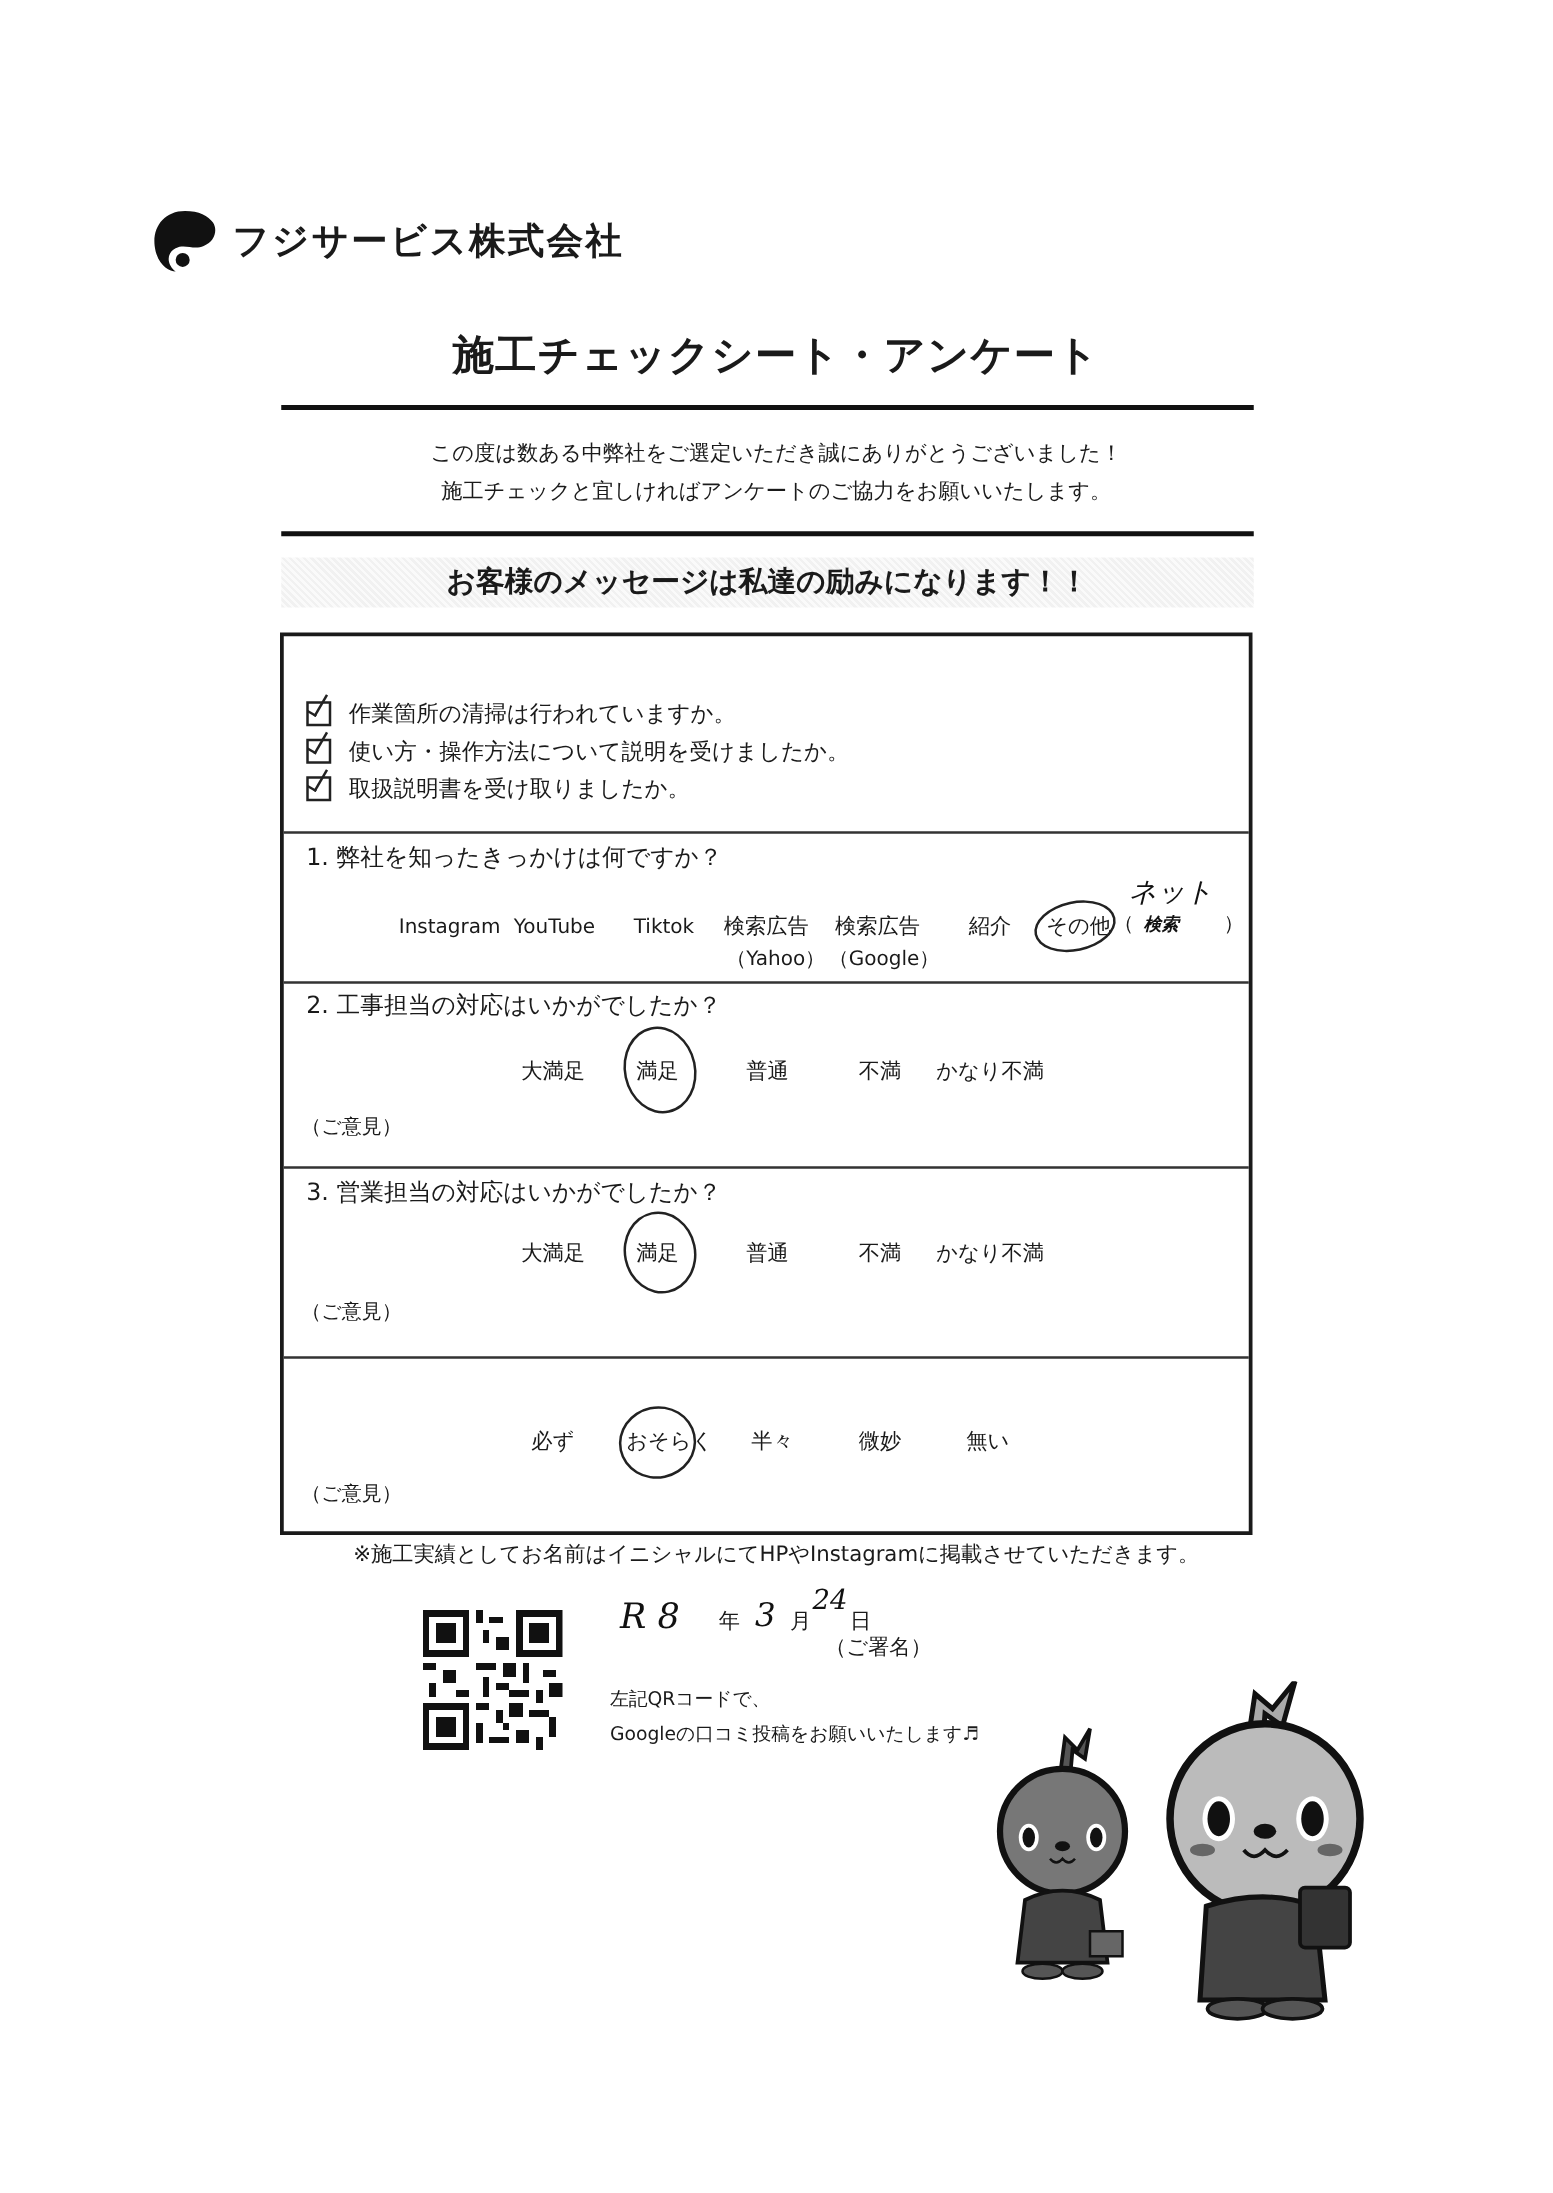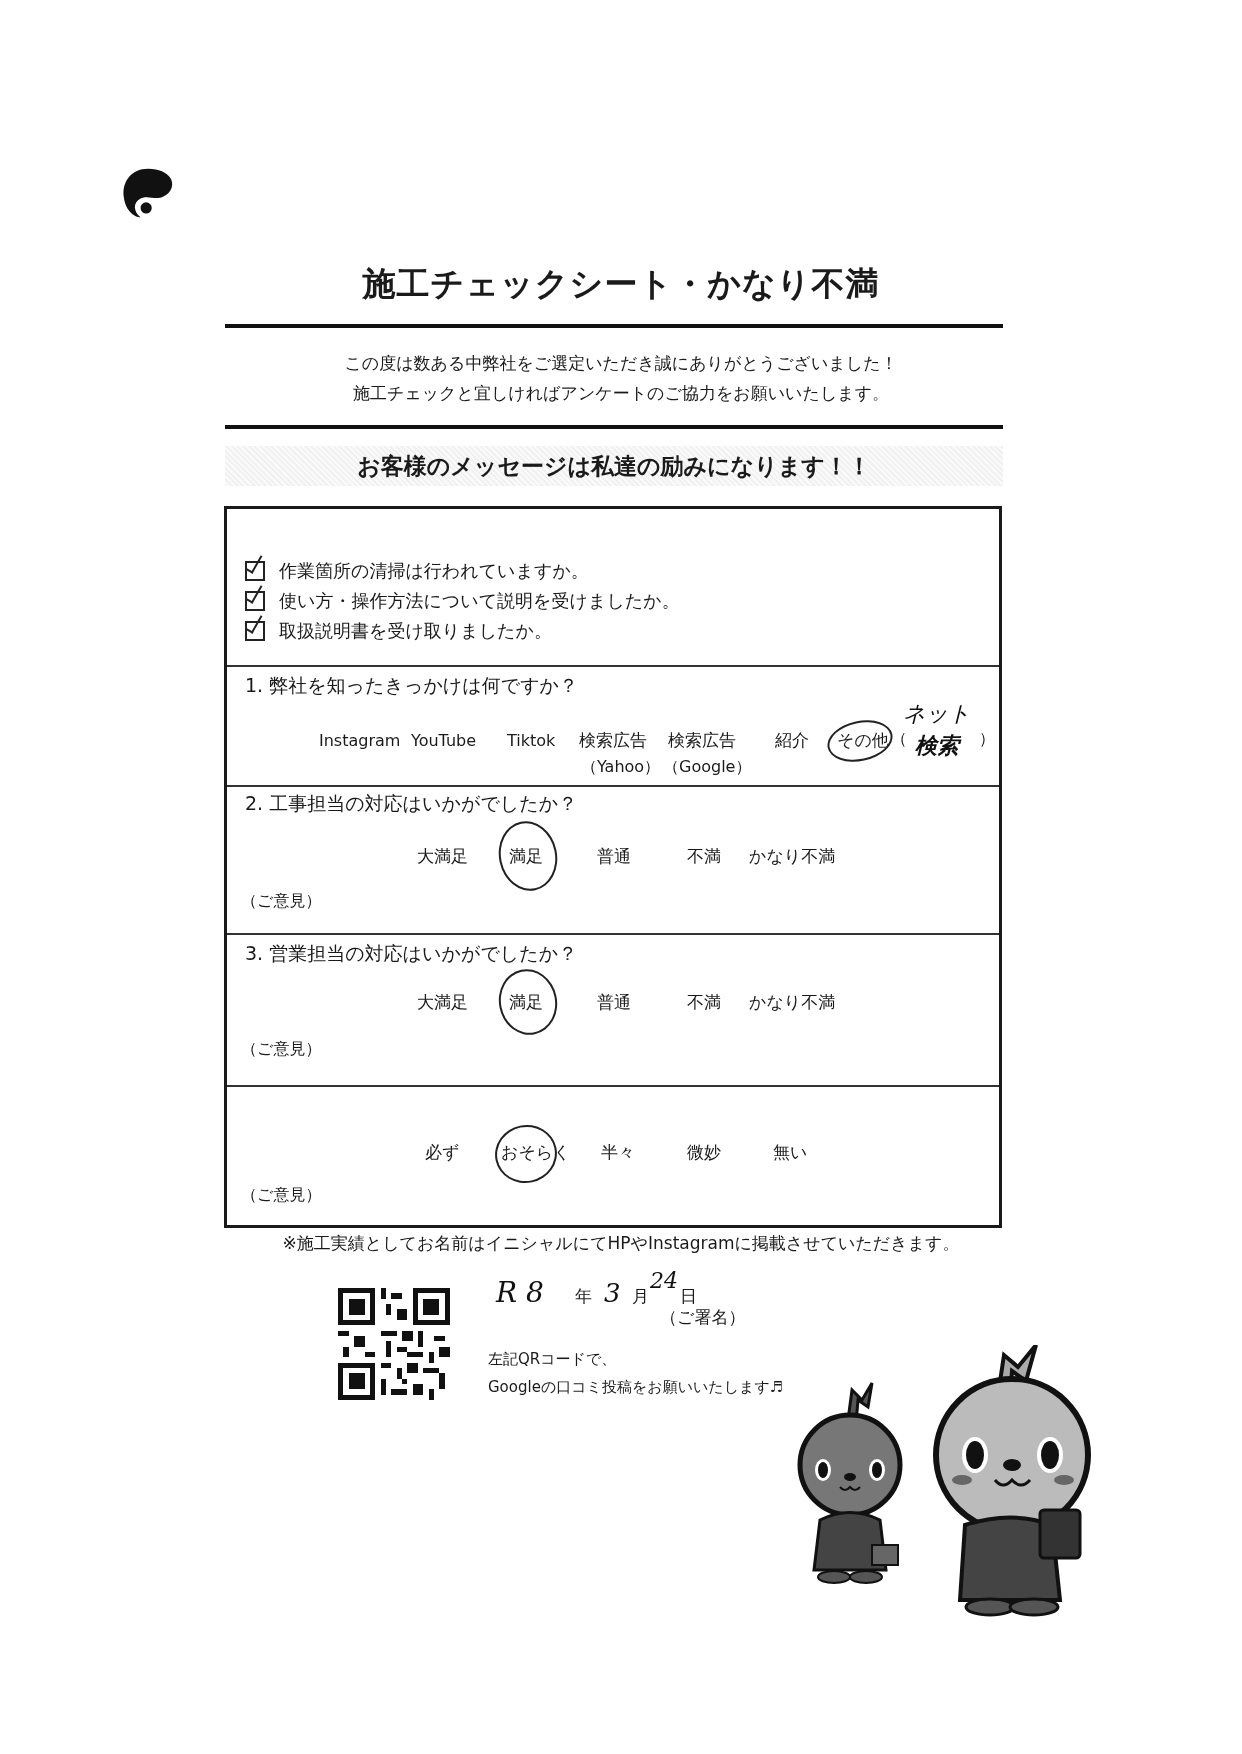--- a/index.html
+++ b/index.html
@@ -40,23 +40,24 @@
 </style>
 </head>
 <body>
 
 <div class="abs logo">
   <svg class="logo-mark" viewBox="0 0 60 60">
     <path d="M30 4 C12 4 2 18 4 34 C6 50 16 56 22 56 C14 50 14 40 22 36 C30 32 38 38 46 34 C56 30 58 20 54 14 C50 8 42 4 30 4 Z" fill="#111"></path>
     <circle cx="28" cy="46" r="6" fill="#111"></circle>
     <path d="M18 44 C20 36 30 34 36 40" stroke="#fff" stroke-width="3" fill="none"></path>
   </svg>
+  <span class="logo-text">フジサービス株式会社</span>
 </div>
 
-<div class="abs title">施工チェックシート・かなり不満</div>
+<div class="abs title">施工チェックシート・アンケート</div>
 <div class="abs rule" style="top:324px"></div>
 
 <div class="abs intro" style="top:348px">この度は数ある中弊社をご選定いただき誠にありがとうございました！</div>
 <div class="abs intro" style="top:378px">施工チェックと宜しければアンケートのご協力をお願いいたします。</div>
 <div class="abs rule" style="top:425px"></div>
 
 <div class="abs banner">お客様のメッセージは私達の励みになります！！</div>
 
 <div class="abs box">
 
@@ -82,21 +83,21 @@
     <span class="opt" style="left:280px; top:66px">Tiktok</span>
     <span class="opt big" style="left:352px; top:64px">検索広告</span>
     <span class="opt" style="left:354px; top:92px">（Yahoo）</span>
     <span class="opt big" style="left:441px; top:64px">検索広告</span>
     <span class="opt" style="left:436px; top:92px">（Google）</span>
     <span class="opt big" style="left:548px; top:64px">紹介</span>
     <span class="opt big" style="left:610px; top:64px">その他</span>
     <span class="circ" style="left:600px; top:56px; width:62px; height:36px"></span>
     <span class="opt" style="left:664px; top:64px">（</span>
     <span class="hand" style="left:676px; top:34px; font-size:22px">ネット</span>
-    <span class="hand" style="left:688px; top:66px; font-size:22px; font-weight:bold">検索</span>
+    <span class="hand" style="left:688px; top:66px; font-size:14px; font-weight:bold">検索</span>
     <span class="opt" style="left:752px; top:64px">）</span>
   </div>
 
   <div class="sec" style="top:276px; height:148px">
     <div class="q" style="top:6px">2. 工事担当の対応はいかがでしたか？</div>
     <span class="opt big" style="left:190px; top:60px">大満足</span>
     <span class="opt big" style="left:282px; top:60px">満足</span>
     <span class="circ" style="left:272px; top:36px; width:54px; height:66px"></span>
     <span class="opt big" style="left:370px; top:60px">普通</span>
     <span class="opt big" style="left:460px; top:60px">不満</span>

